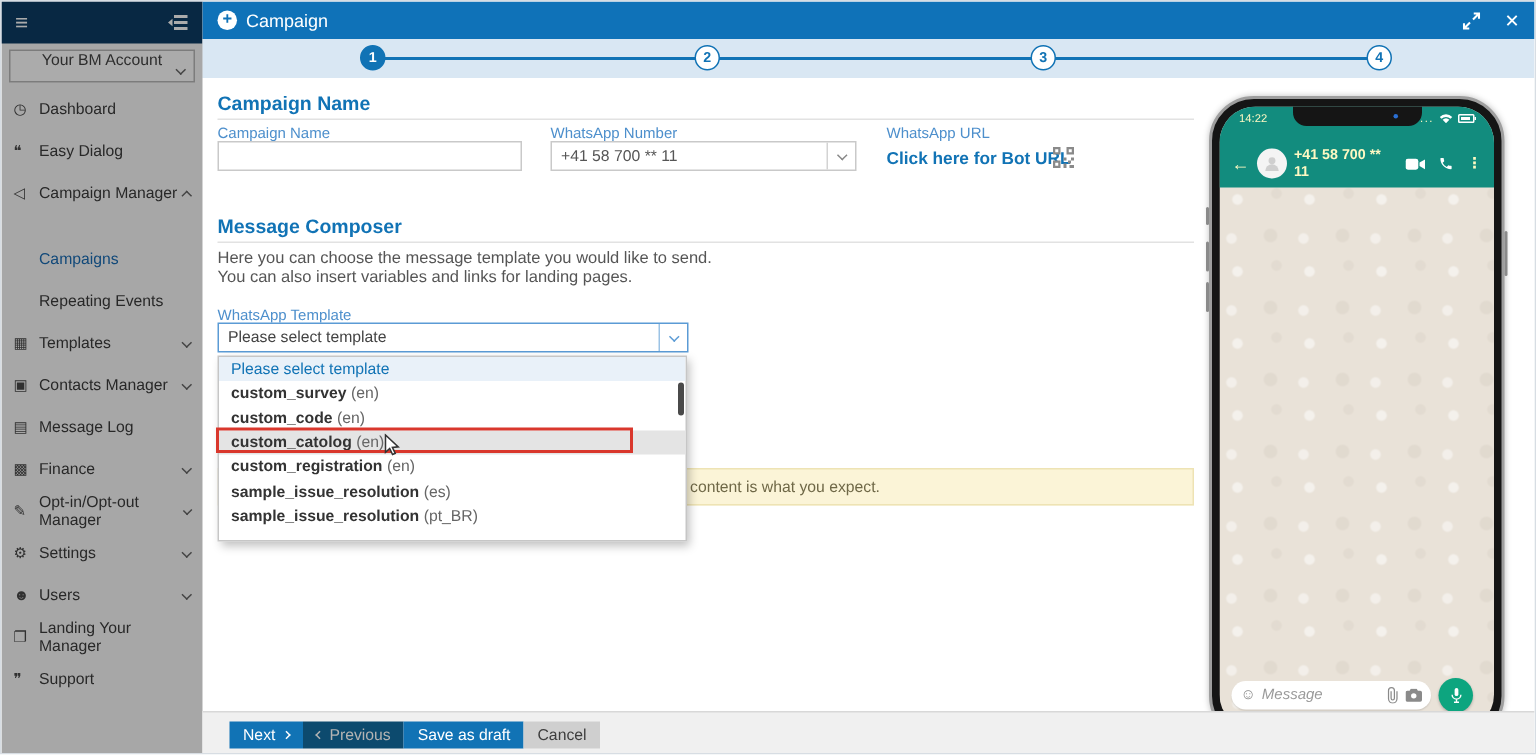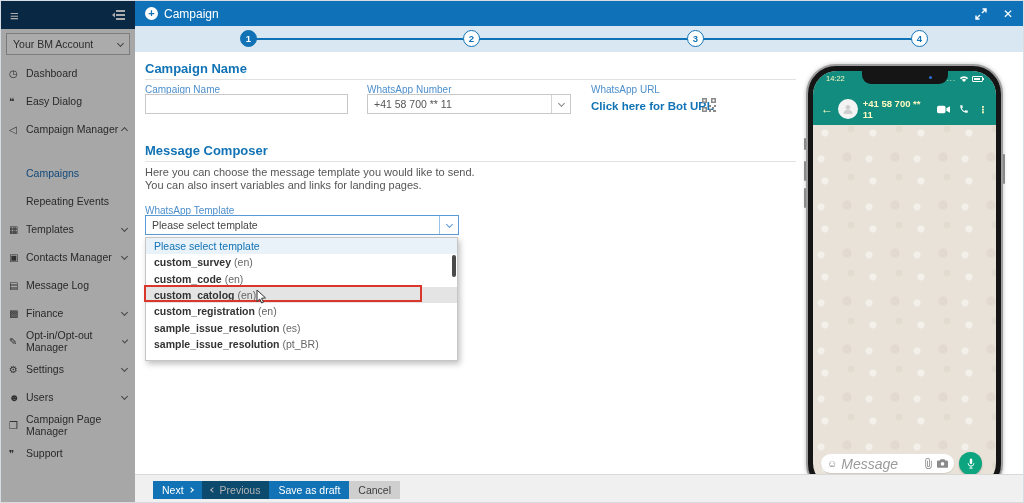--- a/index.html
+++ b/index.html
@@ -5,21 +5,21 @@
   * { margin:0; padding:0; box-sizing:border-box; }
   html,body { background:#fff; }
   body { font-family:"Liberation Sans","DejaVu Sans",sans-serif; }
   .screen { position:relative; width:1024px; height:503px; overflow:hidden; background:#fff; border:1px solid #d7dde3; }
 
   
   .sidebar { position:absolute; left:0; top:0; width:134px; height:503px; background:#fafafa; }
   .side-topbar { position:absolute; left:0; top:0; width:134px; height:28px; background:#0d3d64; display:flex; align-items:center; justify-content:space-between; padding:0 9px; }
   .hamburger { color:#fff; font-size:15px; font-weight:bold; line-height:1; cursor:pointer; }
   .collapse-ic { width:14px; height:12px; }
-  .account { position:absolute; left:5px; top:32px; width:124px; height:22px; background:#fff; border:1px solid #b9b9b9; display:flex; align-items:center; padding:0 6px; font-size:10.5px; color:#444; }
+  .account { position:absolute; left:5px; top:32px; width:124px; height:22px; background:#fff; border:1px solid #b9b9b9; display:flex; align-items:center; padding:0 6px; font-size:10.5px; color:#444;flex-direction:column; }
   .account .chev { margin-left:auto; color:#666; }
   .nav { position:absolute; left:0; top:58px; width:134px; }
   .srow { height:28px; display:flex; align-items:center; padding:0 8px 0 8px; font-size:10.5px; color:#3c3c3c; cursor:pointer; }
   .srow .glyph { width:17px; font-size:10px; color:#4a4a4a; flex:0 0 17px; }
   .srow.sub { padding-left:25px; }
   .srow.active { color:#1b6db5;margin-top:16px; }
   .srow .chev { margin-left:auto; color:#666; }
   .chev { display:inline-block; width:5px; height:5px; border-right:1.5px solid currentColor; border-bottom:1.5px solid currentColor; }
   .chev.down { transform:rotate(45deg); margin-top:-2px; }
   .chev.up { transform:rotate(-135deg); margin-top:3px; }
@@ -92,21 +92,21 @@
   .battery::before { content:""; position:absolute; left:1px; top:1px; bottom:1px; width:6px; background:#fff; }
   .battery::after { content:""; position:absolute; right:-2px; top:1px; width:1px; height:2px; background:#fff; }
   .wa-row { position:absolute; left:0; top:24px; width:100%; height:28px; display:flex; align-items:center; padding:0 8px; gap:5px; }
   .back-ic { font-size:12px; }
   .avatar { width:20px; height:20px; border-radius:50%; background:#f4f4f4; display:flex; align-items:center; justify-content:center; }
   .wa-contact { font-size:9.5px; font-weight:bold; }
   .wa-row-icons { margin-left:auto; display:flex; align-items:center; gap:9px; }
   .kebab { font-size:10px; font-weight:bold; }
   .msgbar { position:absolute; left:8px; top:383px; width:133px; height:19px; background:#fff; border-radius:10px; display:flex; align-items:center; padding:0 6px; gap:4px; box-shadow:0 1px 1px rgba(0,0,0,0.1); }
   .smiley { color:#8a8a8a; font-size:10px; }
-  .msg-ph { color:#9a9a9a; font-size:14px; font-style:italic; }
+  .msg-ph { color:#9a9a9a; font-size:10px; font-style:italic; }
   .msgbar-right { margin-left:auto; display:flex; align-items:center; gap:4px; }
   .mic-btn { position:absolute; left:146px; top:381px; width:23px; height:23px; border-radius:50%; background:#0da57f; display:flex; align-items:center; justify-content:center; box-shadow:0 1px 2px rgba(0,0,0,0.25); }
 
   .cursor { position:absolute; left:255px; top:288px; z-index:10; pointer-events:none; }
 </style>
 </head>
 <body>
 
 <div class="screen">
 
@@ -173,21 +173,21 @@
           <span>Settings</span>
           <span class="chev down"></span>
         </div>
       <div class="srow">
           <span class="glyph">☻</span>
           <span>Users</span>
           <span class="chev down"></span>
         </div>
       <div class="srow">
           <span class="glyph">❐</span>
-          <span>Campaign Page Manager</span>
+          <span>Landing Your Manager</span>
         </div>
       <div class="srow">
           <span class="glyph">❞</span>
           <span>Support</span>
         </div>
     </nav>
     <div class="dim-overlay"></div>
   </aside>
 
   <section class="modal">
@@ -252,20 +252,23 @@
     <div class="desc" style="left:10px; top:165px">Here you can choose the message template you would like to send.</div>
     <div class="desc" style="left:10px; top:178px">You can also insert variables and links for landing pages.</div>
     <div class="flabel" style="left:10px; top:204px">WhatsApp Template</div>
     <div class="fselect focus" style="left:10px; top:214px; width:314px; color:#444">
       <span>Please select template</span>
       <span class="selchev">
           <span class="chev down"></span>
         </span>
     </div>
 
+    <div class="warning">
+      <span>content is what you expect.</span>
+    </div>
 
     <div class="dropdown">
       <div class="opt sel">
           <b>Please select template</b>
         </div>
       <div class="opt">
           <b>custom_survey</b>
           <span class="lang">(en)</span>
         </div>
       <div class="opt">

